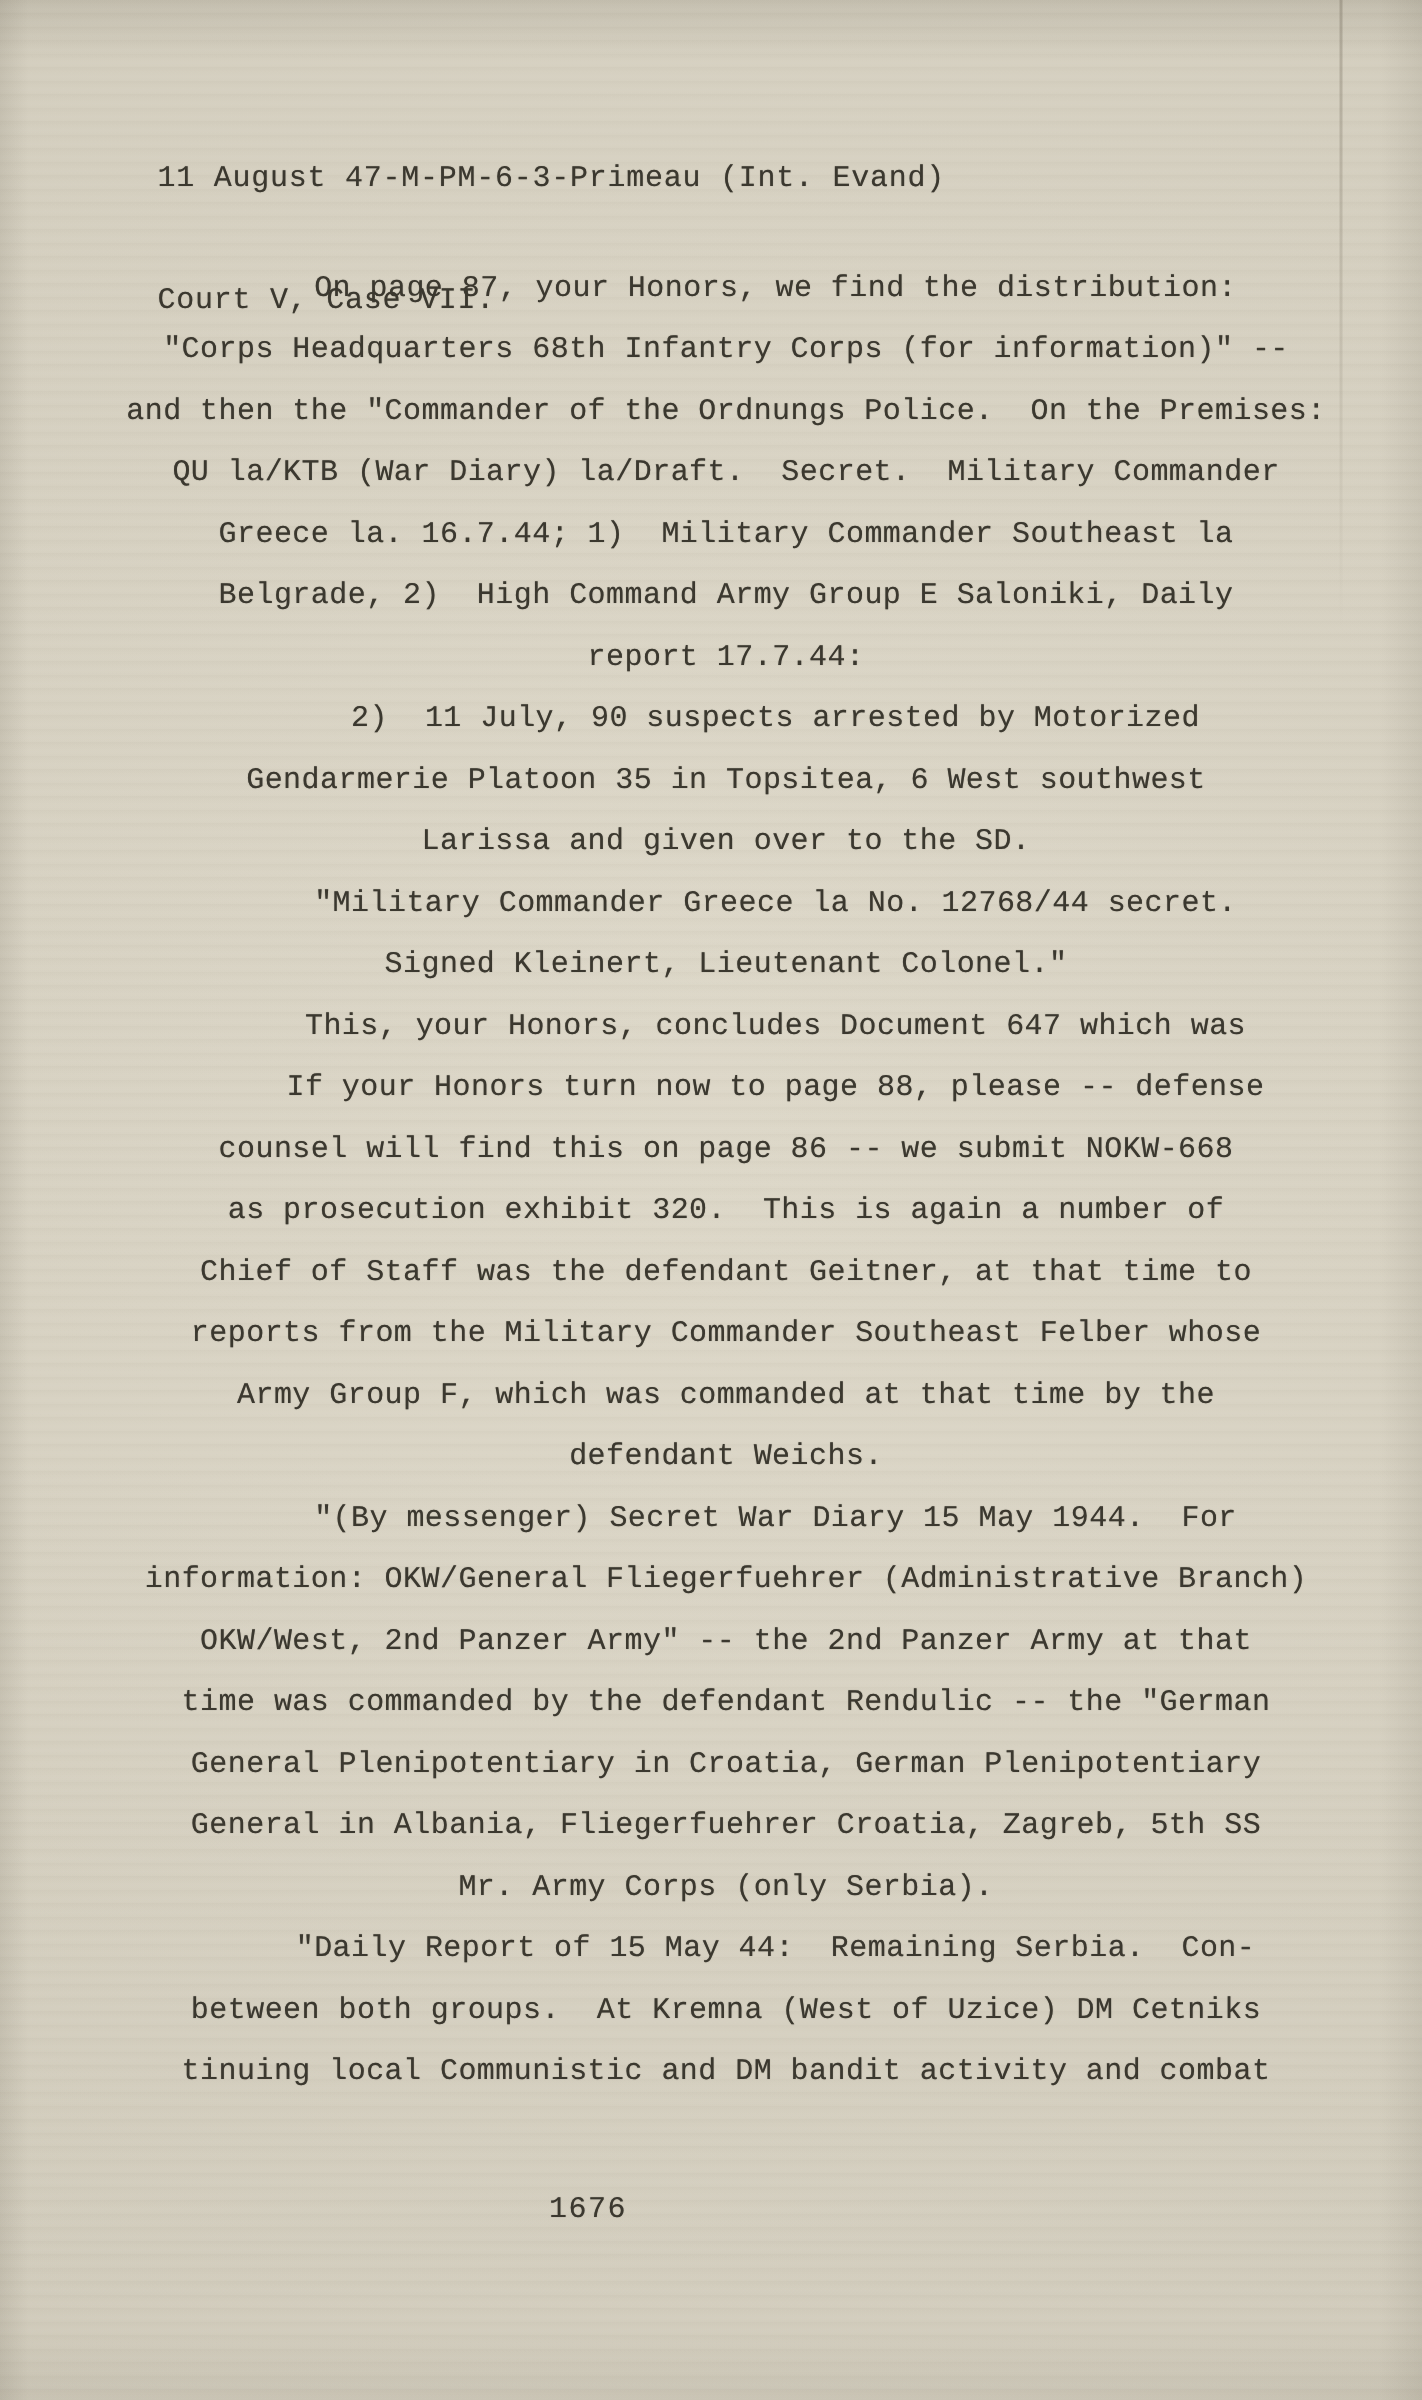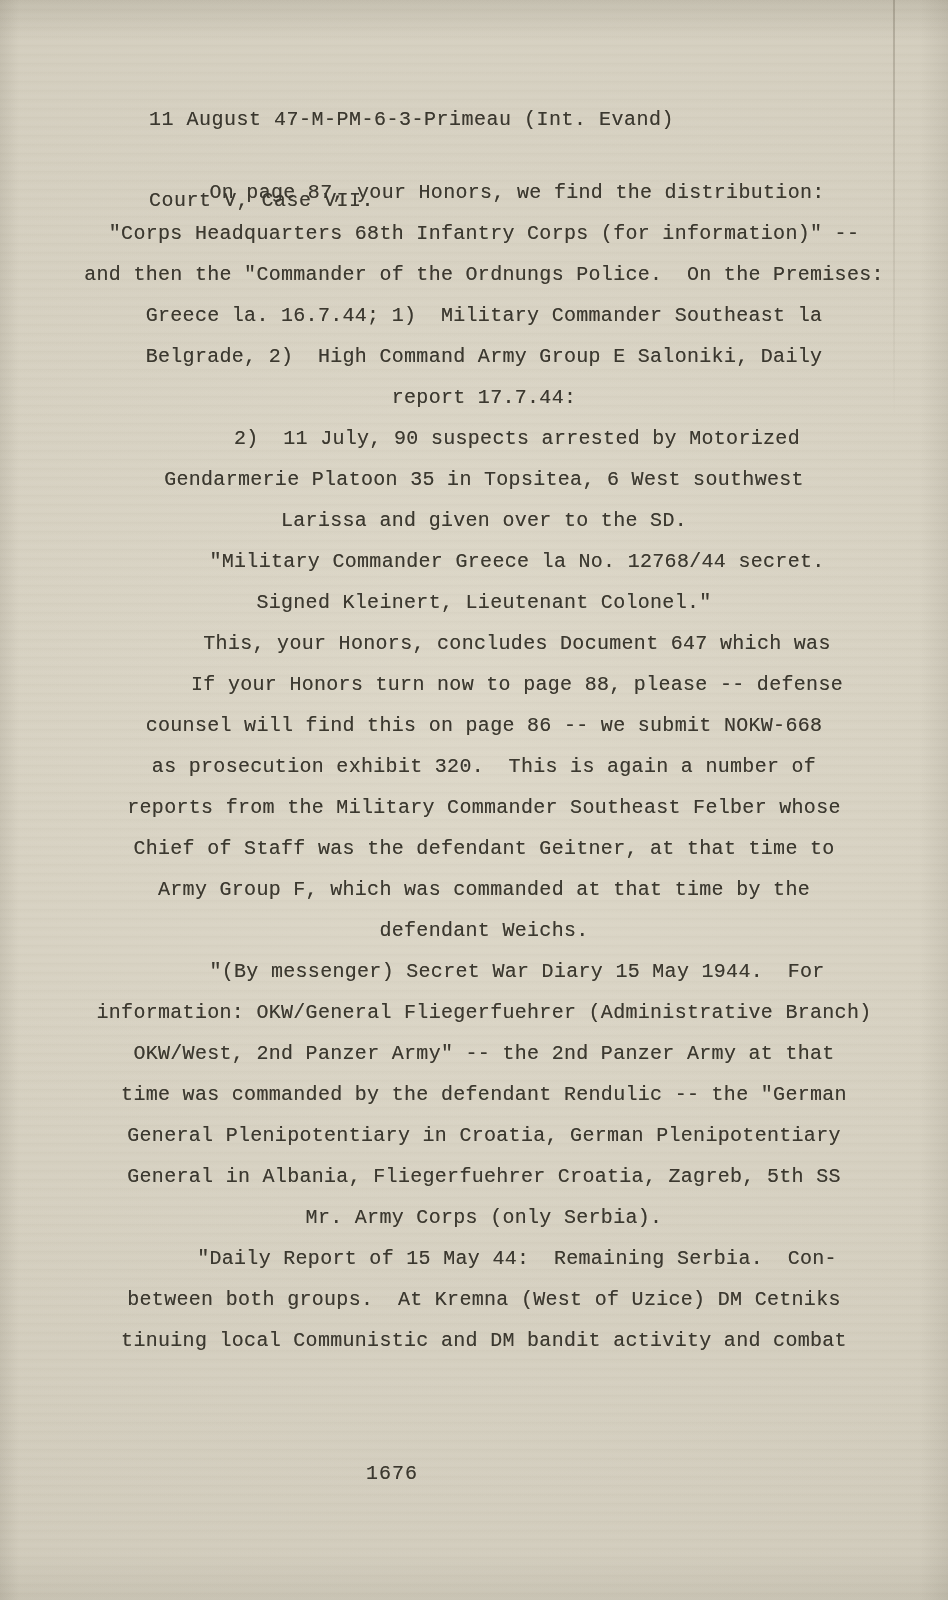--- a/index.html
+++ b/index.html
@@ -60,21 +60,20 @@
     text-shadow: 0 0 0.6px rgba(59,56,47,0.55);
   }
   .header {
     position: absolute;
     left: 105px;
     top: 52px;
     font-size: 20px;
     line-height: 27px;
     white-space: pre;
     letter-spacing: 0.5px;
-    margin-left: 44px;
   }
   .doc-body {
     position: absolute;
     left: 64px;
     top: 172px;
     width: 840px;
     font-size: 20px;
     line-height: 41px;
     letter-spacing: 0.3px;
     text-align: center;
@@ -104,34 +103,35 @@
 
 <div class="header ink">
   <div>11 August 47-M-PM-6-3-Primeau (Int. Evand)</div>
   <div>Court V, Case VII.</div>
 </div>
 
 <div class="doc-body ink">
     <div class="line indent">On page 87, your Honors, we find the distribution:</div>
     <div class="line">"Corps Headquarters 68th Infantry Corps (for information)" --</div>
     <div class="line">and then the "Commander of the Ordnungs Police.  On the Premises:</div>
+    <div class="line">QU la/KTB (War Diary) la/Draft.  Secret.  Military Commander</div>
     <div class="line">Greece la. 16.7.44; 1)  Military Commander Southeast la</div>
     <div class="line">Belgrade, 2)  High Command Army Group E Saloniki, Daily</div>
     <div class="line">report 17.7.44:</div>
     <div class="line indent">2)  11 July, 90 suspects arrested by Motorized</div>
     <div class="line">Gendarmerie Platoon 35 in Topsitea, 6 West southwest</div>
     <div class="line">Larissa and given over to the SD.</div>
     <div class="line indent">"Military Commander Greece la No. 12768/44 secret.</div>
     <div class="line">Signed Kleinert, Lieutenant Colonel."</div>
     <div class="line indent">This, your Honors, concludes Document 647 which was</div>
     <div class="line indent">If your Honors turn now to page 88, please -- defense</div>
     <div class="line">counsel will find this on page 86 -- we submit NOKW-668</div>
     <div class="line">as prosecution exhibit 320.  This is again a number of</div>
+    <div class="line">Chief of Staff was the defendant Geitner, at that time to</div>
     <div class="line">reports from the Military Commander Southeast Felber whose</div>
-    <div class="line">Chief of Staff was the defendant Geitner, at that time to</div>
     <div class="line">Army Group F, which was commanded at that time by the</div>
     <div class="line">defendant Weichs.</div>
     <div class="line indent">"(By messenger) Secret War Diary 15 May 1944.  For</div>
     <div class="line">information: OKW/General Fliegerfuehrer (Administrative Branch)</div>
     <div class="line">OKW/West, 2nd Panzer Army" -- the 2nd Panzer Army at that</div>
     <div class="line">time was commanded by the defendant Rendulic -- the "German</div>
     <div class="line">General Plenipotentiary in Croatia, German Plenipotentiary</div>
     <div class="line">General in Albania, Fliegerfuehrer Croatia, Zagreb, 5th SS</div>
     <div class="line">Mr. Army Corps (only Serbia).</div>
     <div class="line indent">"Daily Report of 15 May 44:  Remaining Serbia.  Con-</div>

